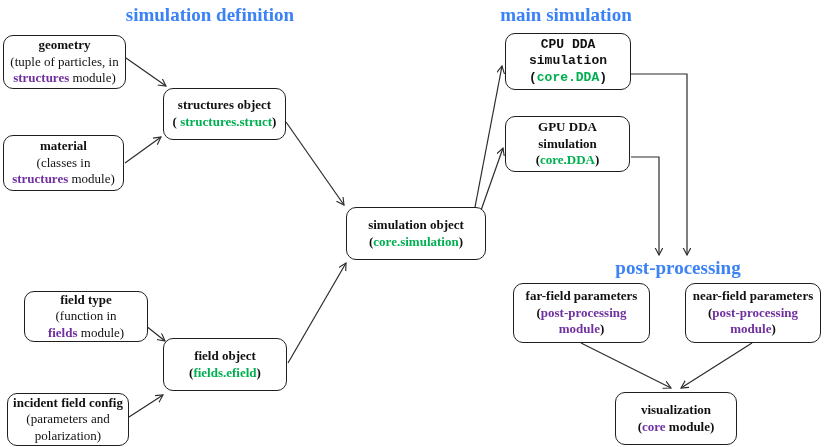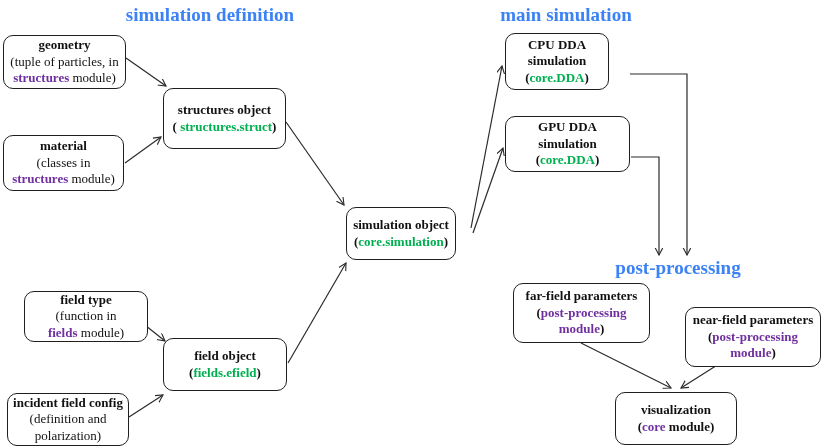--- a/index.html
+++ b/index.html
@@ -71,66 +71,66 @@
     <div class="ln">(tuple of particles, in</div>
     <div class="ln"><span class="purple">structures</span><span> module)</span></div>
   </div>
 
   <div class="box" style="left:3px;top:135px;width:121px;height:56px;">
     <div class="ln b">material</div>
     <div class="ln">(classes in</div>
     <div class="ln"><span class="purple">structures</span><span> module)</span></div>
   </div>
 
-  <div class="box" style="left:163px;top:88px;width:123px;height:61px;justify-content:center;">
+  <div class="box" style="left:163px;top:88px;width:123px;height:52px;justify-content:center;">
     <div class="ln b">structures object</div>
     <div class="ln b"><span>( </span><span class="green">structures.struct</span><span>)</span></div>
   </div>
 
   <div class="box" style="left:6px;top:291px;width:124px;height:51px;margin-left:18px;">
     <div class="ln b">field type</div>
     <div class="ln">(function in</div>
     <div class="ln"><span class="purple">fields</span><span> module)</span></div>
   </div>
 
   <div class="box" style="left:7px;top:393px;width:122px;height:53px;">
     <div class="ln b">incident field config</div>
-    <div class="ln">(definition and</div>
+    <div class="ln">(parameters and</div>
     <div class="ln">polarization)</div>
   </div>
 
   <div class="box" style="left:163px;top:338px;width:124px;height:53px;">
     <div class="ln b">field object</div>
     <div class="ln b"><span>(</span><span class="green">fields.efield</span><span>)</span></div>
   </div>
 
-  <div class="box" style="left:346px;top:207px;width:110px;height:53px;">
+  <div class="box" style="left:346px;top:207px;width:140px;height:53px;">
     <div class="ln b">simulation object</div>
     <div class="ln b"><span>(</span><span class="green">core.simulation</span><span>)</span></div>
   </div>
 
-  <div class="box" style="left:505px;top:33px;width:104px;height:57px;">
+  <div class="box" style="left:505px;top:33px;width:126px;height:57px;font-family:Liberation Mono, monospace;">
     <div class="ln b">CPU DDA</div>
     <div class="ln b">simulation</div>
     <div class="ln b"><span>(</span><span class="green">core.DDA</span><span>)</span></div>
   </div>
 
   <div class="box" style="left:505px;top:116px;width:125px;height:56px;">
     <div class="ln b">GPU DDA</div>
     <div class="ln b">simulation</div>
     <div class="ln b"><span>(</span><span class="green">core.DDA</span><span>)</span></div>
   </div>
 
   <div class="box" style="left:513px;top:283px;width:137px;height:60px;">
     <div class="ln b">far-field parameters</div>
     <div class="ln b"><span>(</span><span class="purple">post-processing</span></div>
     <div class="ln b"><span class="purple">module</span><span>)</span></div>
   </div>
 
-  <div class="box" style="left:685px;top:283px;width:136px;height:60px;margin-top:24px;">
+  <div class="box" style="left:685px;top:283px;width:136px;height:60px;">
     <div class="ln b">near-field parameters</div>
     <div class="ln b"><span>(</span><span class="purple">post-processing</span></div>
     <div class="ln b"><span class="purple">module</span><span>)</span></div>
   </div>
 
   <div class="box" style="left:615px;top:392px;width:122px;height:53px;">
     <div class="ln b">visualization</div>
     <div class="ln b"><span>(</span><span class="purple">core</span><span> module)</span></div>
   </div>
 

